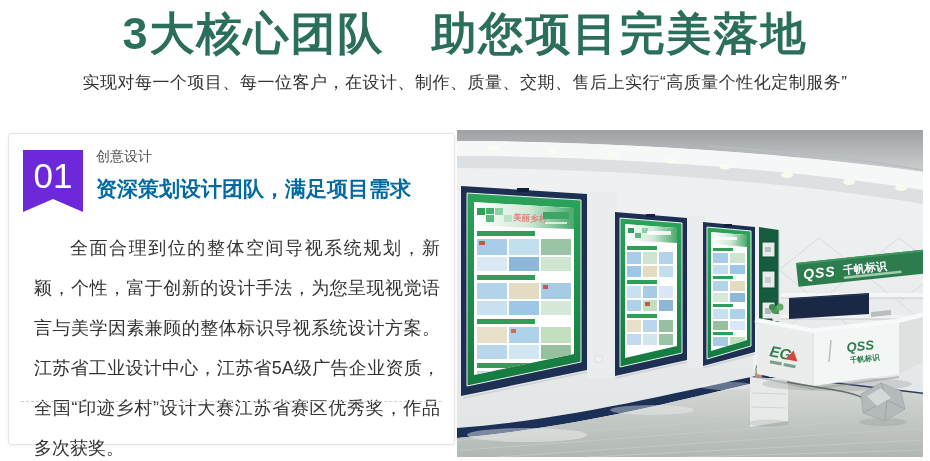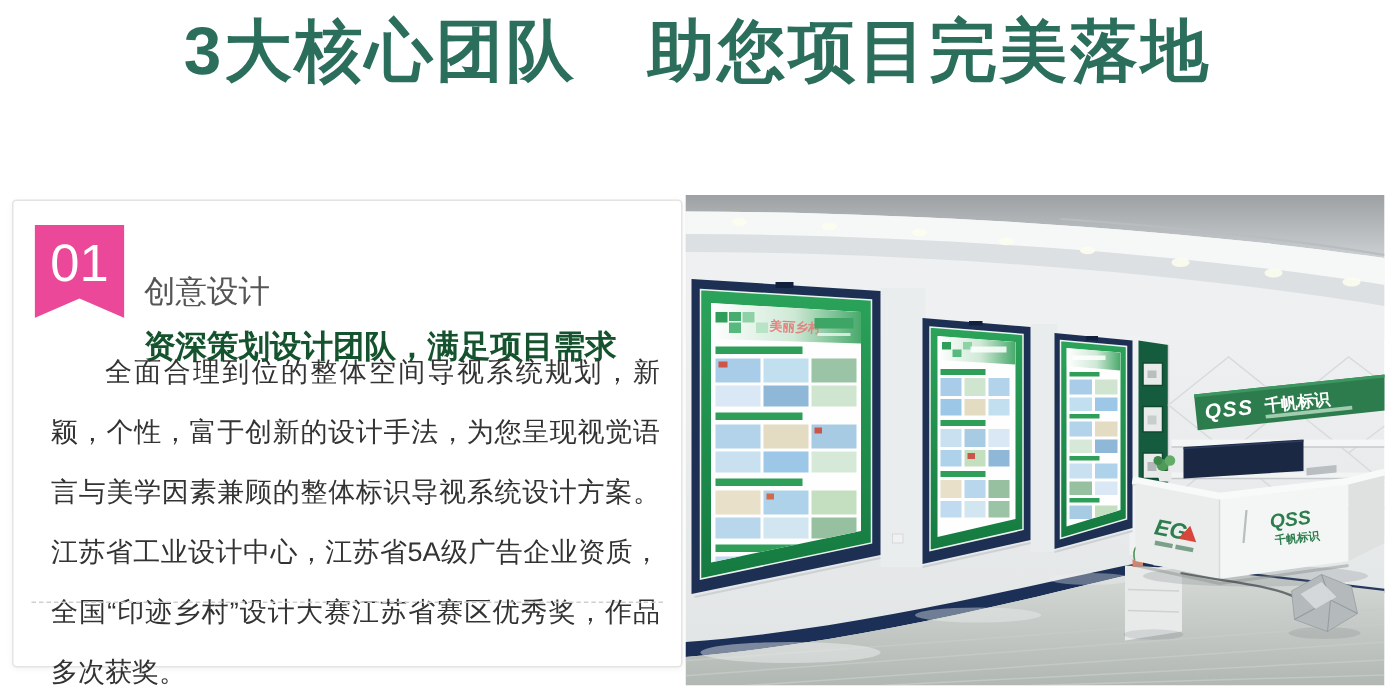--- a/index.html
+++ b/index.html
@@ -14,44 +14,45 @@
   .hero-sub{margin:9px 0 0;font-size:17px;letter-spacing:.5px;color:#333;}
 
   
   .content{position:absolute;top:133px;left:8px;display:flex;gap:2px;}
 
   
   .card{position:relative;width:447px;height:312px;box-sizing:border-box;
         background:#fff;border:1px solid #e4e4e4;border-radius:3px;
         box-shadow:0 1px 4px rgba(0,0,0,.05);}
   .ribbon{position:absolute;left:14px;top:16px;width:60px;height:62px;
-          background:#ec4899;color:#fff;text-align:center;
+          background:#6d28d9;color:#fff;text-align:center;
           font-size:35px;line-height:52px;
           clip-path:polygon(0 0,100% 0,100% 100%,50% calc(100% - 13px),0 100%);}
   .card-head{position:absolute;left:87px;top:14px;}
-  .card-category{font-size:21px;color:#555;margin-top:32px;}
-  .card-headline{margin-top:9px;font-size:21px;font-weight:bold;color:#14532d;}
+  .card-category{font-size:14px;color:#555;}
+  .card-headline{margin-top:9px;font-size:21px;font-weight:bold;color:#0369a1;}
   .card-body{position:absolute;left:25px;right:14px;top:94px;margin:0;
              font-size:18px;line-height:40px;color:#333;
              text-align:justify;text-indent:2em;}
   .dashed-divider{position:absolute;left:12px;right:12px;top:267px;
                   border-top:1px dashed #cfcfcf;}
 
   
   .photo{margin:-3px 0 0;width:466px;height:327px;}
   .photo svg{display:block;}
   .svg-cn{font-family:"Liberation Sans","DejaVu Sans",sans-serif;font-weight:bold;}
 </style>
 </head>
 <body>
 
 <div class="page">
 
   <header class="hero">
     <h1 class="hero-title">3大核心团队　助您项目完美落地</h1>
+    <p class="hero-sub">实现对每一个项目、每一位客户，在设计、制作、质量、交期、售后上实行“高质量个性化定制服务”</p>
   </header>
 
   <div class="content">
 
     <section class="card">
       <div class="ribbon">
         <span>01</span>
       </div>
       <div class="card-head">
         <div class="card-category">创意设计</div>

